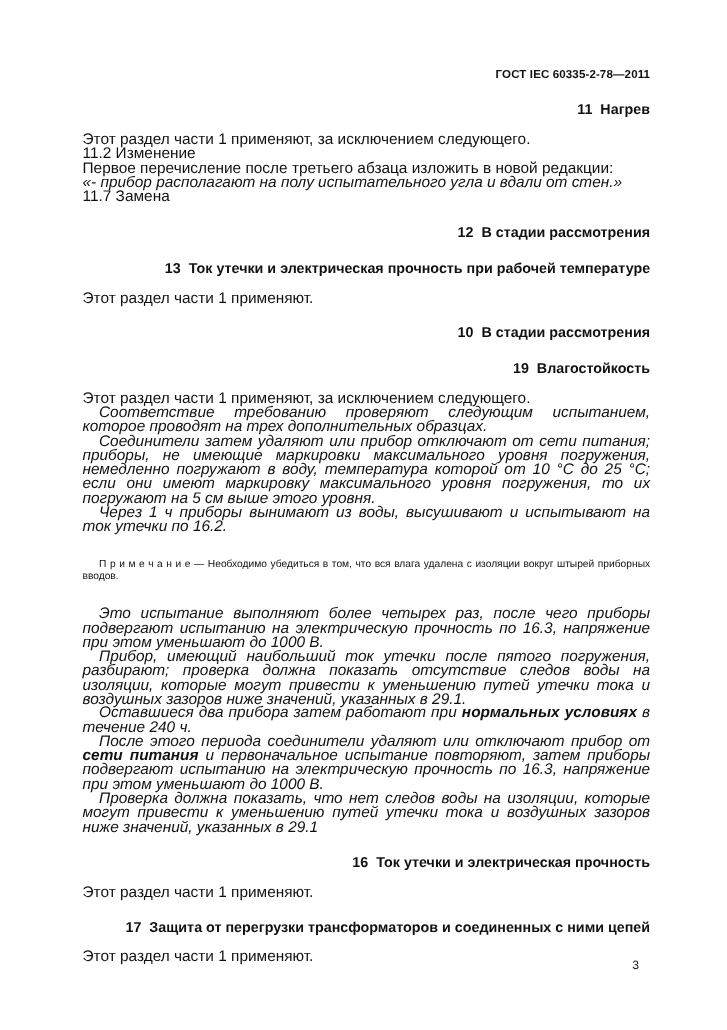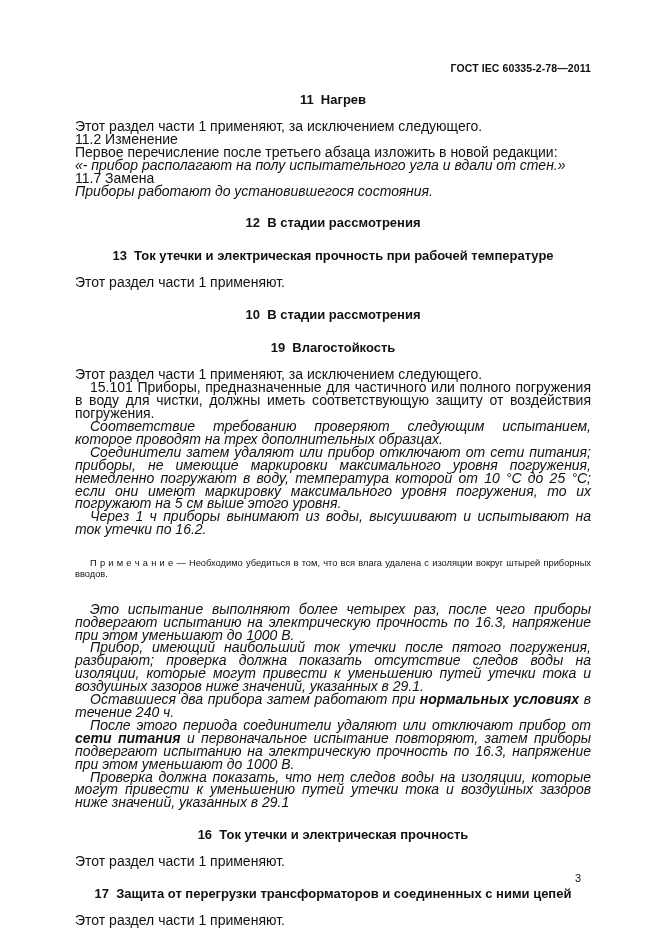--- a/index.html
+++ b/index.html
@@ -34,21 +34,21 @@
     top: 92px;
     left: 75px;
     width: 516px;
   }
   .content h2 {
     font-size: 13px;
     line-height: 15px;
     font-weight: bold;
     margin: 18px 0 13px 0;
     white-space: pre-wrap;
-    text-align: center;
+    text-align: right;
   }
   .content h2:first-child { margin-top: 0; }
   .content p {
     margin: 0;
     font-size: 14px;
     line-height: 12.9px;
     text-align: justify;
   }
   .content p.indent { text-indent: 15px; }
   .content p.italic { font-style: italic; }
@@ -73,28 +73,26 @@
 <div class="page">
   <div class="doc-header">ГОСТ IEC 60335-2-78—2011</div>
 
   <div class="content" id="content">
       <h2><span>11  Нагрев</span></h2>
       <p><span>Этот раздел части 1 применяют, за исключением следующего.</span></p>
       <p><span>11.2 Изменение</span></p>
       <p><span>Первое перечисление после третьего абзаца изложить в новой редакции:</span></p>
       <p class="italic"><span>«- прибор располагают на полу испытательного угла и вдали от стен.»</span></p>
       <p><span>11.7 Замена</span></p>
-      <p class="italic"><span>Приборы работают до установившегося состояния.</span></p>
       <h2><span>12  В стадии рассмотрения</span></h2>
       <h2><span>13  Ток утечки и электрическая прочность при рабочей температуре</span></h2>
       <p><span>Этот раздел части 1 применяют.</span></p>
       <h2><span>10  В стадии рассмотрения</span></h2>
       <h2><span>19  Влагостойкость</span></h2>
       <p><span>Этот раздел части 1 применяют, за исключением следующего.</span></p>
-      <p class="indent"><span>15.101 Приборы, предназначенные для частичного или полного погружения в воду для чистки, должны иметь соответствующую защиту от воздействия погружения.</span></p>
       <p class="italic indent"><span>Соответствие требованию проверяют следующим испытанием, которое проводят на трех дополнительных образцах.</span></p>
       <p class="italic indent"><span>Соединители затем удаляют или прибор отключают от сети питания; приборы, не имеющие маркировки максимального уровня погружения, немедленно погружают в воду, температура которой от 10 °С до 25 °С; если они имеют маркировку максимального уровня погружения, то их погружают на 5 см выше этого уровня.</span></p>
       <p class="italic indent"><span>Через 1 ч приборы вынимают из воды, высушивают и испытывают на ток утечки по 16.2.</span></p>
       <p class="note"><span>П р и м е ч а н и е — Необходимо убедиться в том, что вся влага удалена с изоляции вокруг штырей приборных вводов.</span></p>
       <p class="italic indent"><span>Это испытание выполняют более четырех раз, после чего приборы подвергают испытанию на электрическую прочность по 16.3, напряжение при этом уменьшают до 1000 В.</span></p>
       <p class="italic indent"><span>Прибор, имеющий наибольший ток утечки после пятого погружения, разбирают; проверка должна показать отсутствие следов воды на изоляции, которые могут привести к уменьшению путей утечки тока и воздушных зазоров ниже значений, указанных в 29.1.</span></p>
       <p class="italic indent"><span>Оставшиеся два прибора затем работают при </span><span class="bold">нормальных условиях</span><span> в течение 240 ч.</span></p>
       <p class="italic indent"><span>После этого периода соединители удаляют или отключают прибор от </span><span class="bold">сети питания</span><span> и первоначальное испытание повторяют, затем приборы подвергают испытанию на электрическую прочность по 16.3, напряжение при этом уменьшают до 1000 В.</span></p>
       <p class="italic indent"><span>Проверка должна показать, что нет следов воды на изоляции, которые могут привести к уменьшению путей утечки тока и воздушных зазоров ниже значений, указанных в 29.1</span></p>
       <h2><span>16  Ток утечки и электрическая прочность</span></h2>

